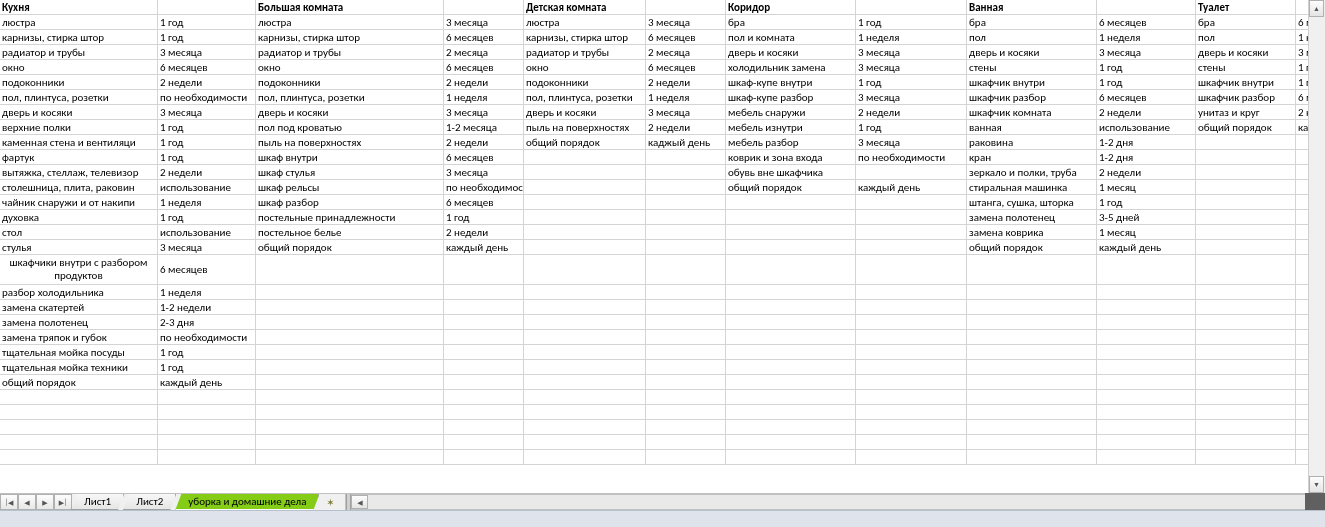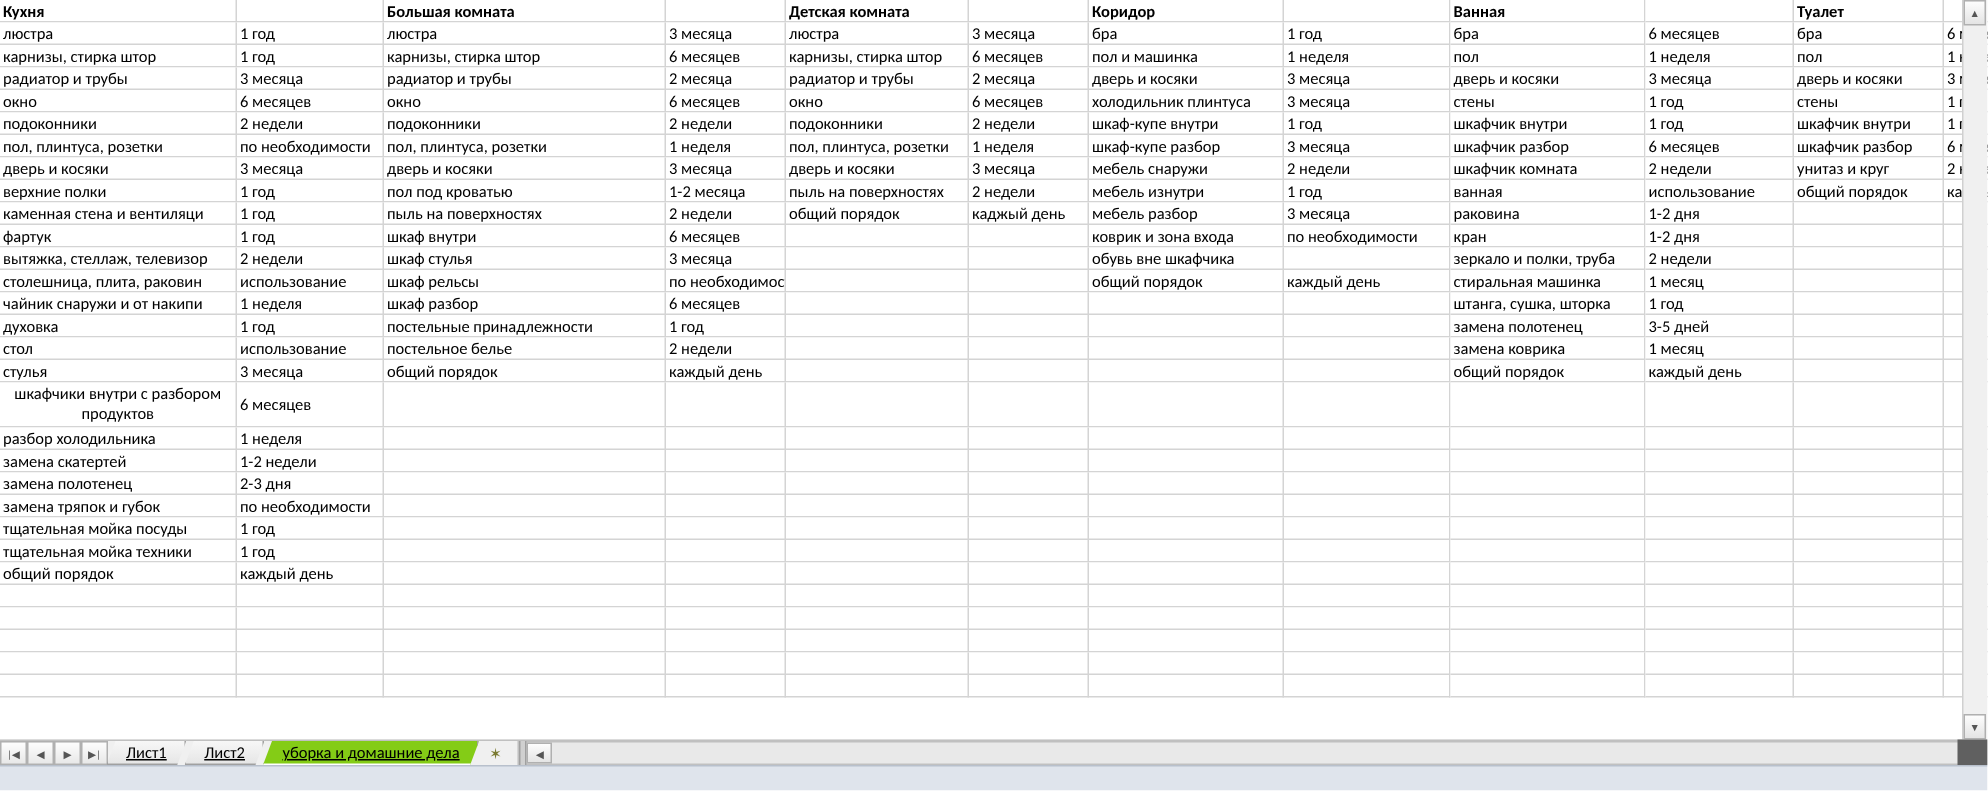--- a/index.html
+++ b/index.html
@@ -75,21 +75,20 @@
     padding: 0 23px;
     border: 1px solid #a0a0a0;
     border-top: none;
     background: linear-gradient(#f7f7f7,#e6e6e6);
     font-size: 11px;
     line-height: 15px;
     margin-left: -1px;
     clip-path: polygon(6px 0, 100% 0, calc(100% - 6px) 100%, 0 100%);
     padding-left: 12px;
     padding-right: 12px;
-    text-decoration: underline;
   }
   .sheet-tab.active {
     background: #84cc16;
     font-weight: normal;
     border-bottom-color: #fff;
   }
   .tab-icon {
     width: 14px; height: 14px; margin-left:4px;
     display:inline-flex;align-items:center;justify-content:center;
     font-size:10px;color:#7a7a30;
@@ -171,21 +170,21 @@
       <div class="cell">бра</div>
       <div class="cell">6 месяцев</div>
       <div class="cell">бра</div>
       <div class="cell">6 месяцев</div>
       <div class="cell">карнизы, стирка штор</div>
       <div class="cell">1 год</div>
       <div class="cell">карнизы, стирка штор</div>
       <div class="cell">6 месяцев</div>
       <div class="cell">карнизы, стирка штор</div>
       <div class="cell">6 месяцев</div>
-      <div class="cell">пол и машинка</div>
+      <div class="cell">пол и комната</div>
       <div class="cell">1 неделя</div>
       <div class="cell">пол</div>
       <div class="cell">1 неделя</div>
       <div class="cell">пол</div>
       <div class="cell">1 неделя</div>
       <div class="cell">радиатор и трубы</div>
       <div class="cell">3 месяца</div>
       <div class="cell">радиатор и трубы</div>
       <div class="cell">2 месяца</div>
       <div class="cell">радиатор и трубы</div>
@@ -195,21 +194,21 @@
       <div class="cell">дверь и косяки</div>
       <div class="cell">3 месяца</div>
       <div class="cell">дверь и косяки</div>
       <div class="cell">3 месяца</div>
       <div class="cell">окно</div>
       <div class="cell">6 месяцев</div>
       <div class="cell">окно</div>
       <div class="cell">6 месяцев</div>
       <div class="cell">окно</div>
       <div class="cell">6 месяцев</div>
-      <div class="cell">холодильник плинтуса</div>
+      <div class="cell">холодильник замена</div>
       <div class="cell">3 месяца</div>
       <div class="cell">стены</div>
       <div class="cell">1 год</div>
       <div class="cell">стены</div>
       <div class="cell">1 год</div>
       <div class="cell">подоконники</div>
       <div class="cell">2 недели</div>
       <div class="cell">подоконники</div>
       <div class="cell">2 недели</div>
       <div class="cell">подоконники</div>

